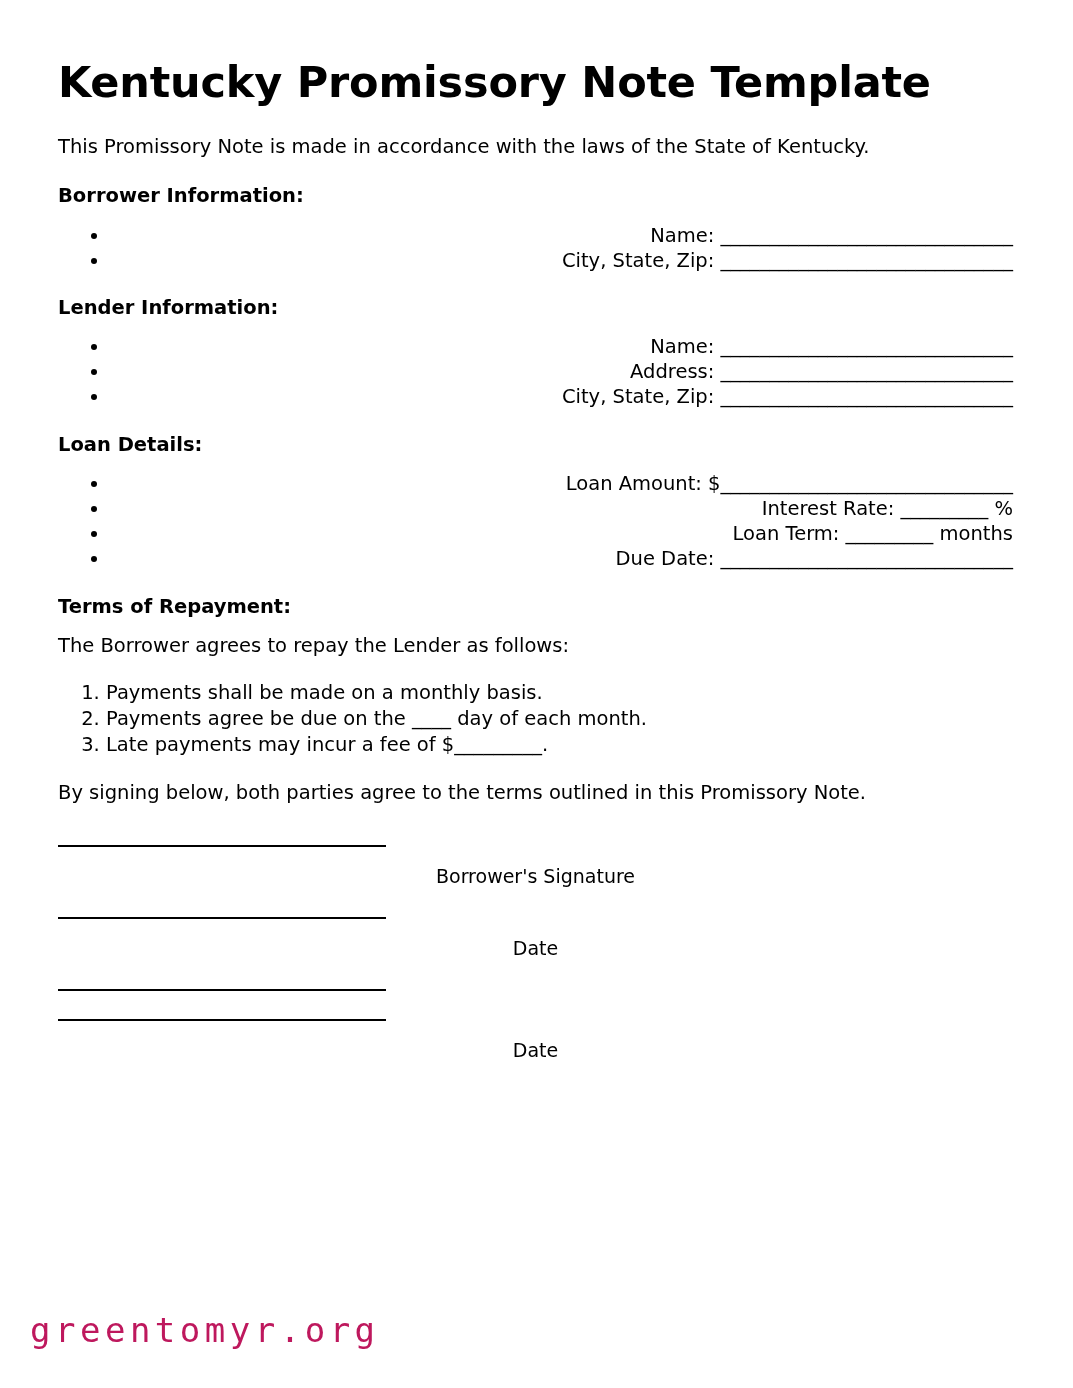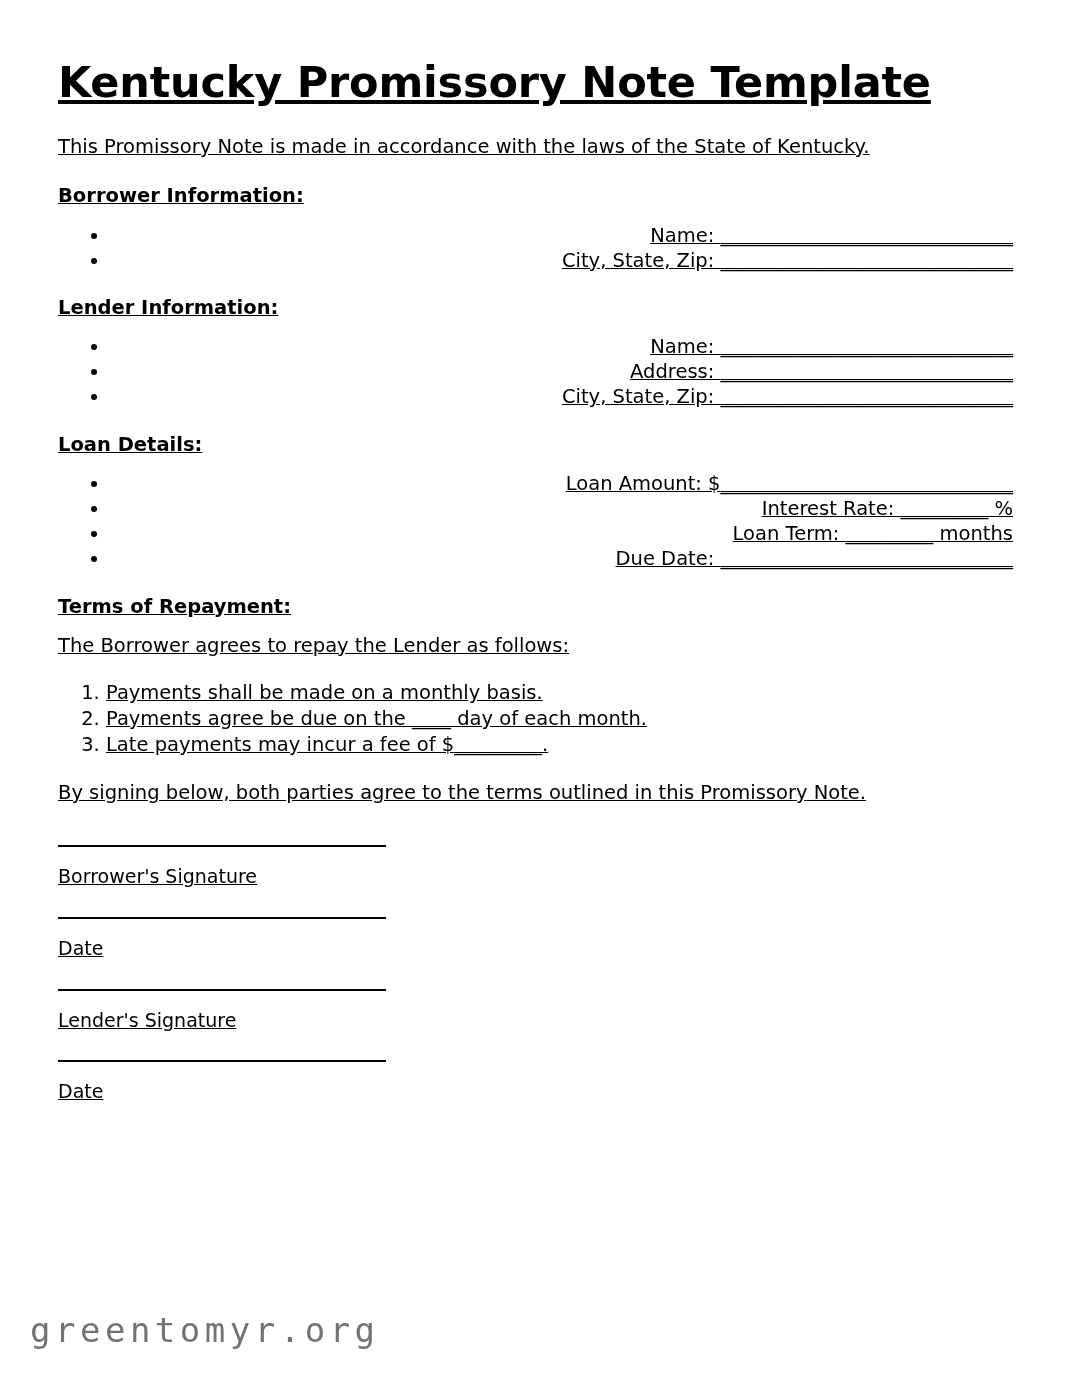--- a/index.html
+++ b/index.html
@@ -19,21 +19,20 @@
   }
 
   .page {
     position: absolute;
     left: 0;
     top: 0;
     width: 1073px;
     height: 1388px;
     box-sizing: border-box;
     padding: 58px 60px 0 58px;
-    text-decoration: underline;
   }
 
   .doc-title {
     font-size: 43px;
     font-weight: bold;
     line-height: 1.16;
     letter-spacing: -0.2px;
     margin: 0 0 26px 0;
     color: #000;
   }
@@ -81,20 +80,21 @@
     line-height: 1.3;
     margin: 0 0 22px 0;
   }
 
   .fill {
     white-space: pre;
   }
 
   .sig-block {
     margin: 0;
+    text-align: center;
   }
   .sig-rule {
     width: 328px;
     height: 0;
     border: 0;
     border-top: 2px solid #000;
     margin: 28px 0 0 0;
   }
   .sig-label {
     font-size: 19px;
@@ -103,21 +103,21 @@
   }
   .sig-spacer-top { margin-top: 40px; }
 
   .watermark {
     position: absolute;
     left: 30px;
     top: 1310px;
     font-family: "DejaVu Sans Mono", "Liberation Mono", monospace;
     font-size: 34px;
     letter-spacing: 4.5px;
-    color: #737373;
+    color: #be185d;
     white-space: nowrap;
   }
 </style>
 </head>
 <body>
 
 <div class="page">
 
   <h1 class="doc-title">Kentucky Promissory Note Template</h1>
 
@@ -159,21 +159,20 @@
     <p class="sig-label">Borrower's Signature</p>
   </div>
 
   <div class="sig-block">
     <hr class="sig-rule">
     <p class="sig-label">Date</p>
   </div>
 
   <div class="sig-block">
     <hr class="sig-rule">
-    <p class="sig-label">Lender's Signature</p>
   </div>
 
   <div class="sig-block">
     <hr class="sig-rule">
     <p class="sig-label">Date</p>
   </div>
 
 </div>
 
 <div class="watermark">greentomyr.org</div>

